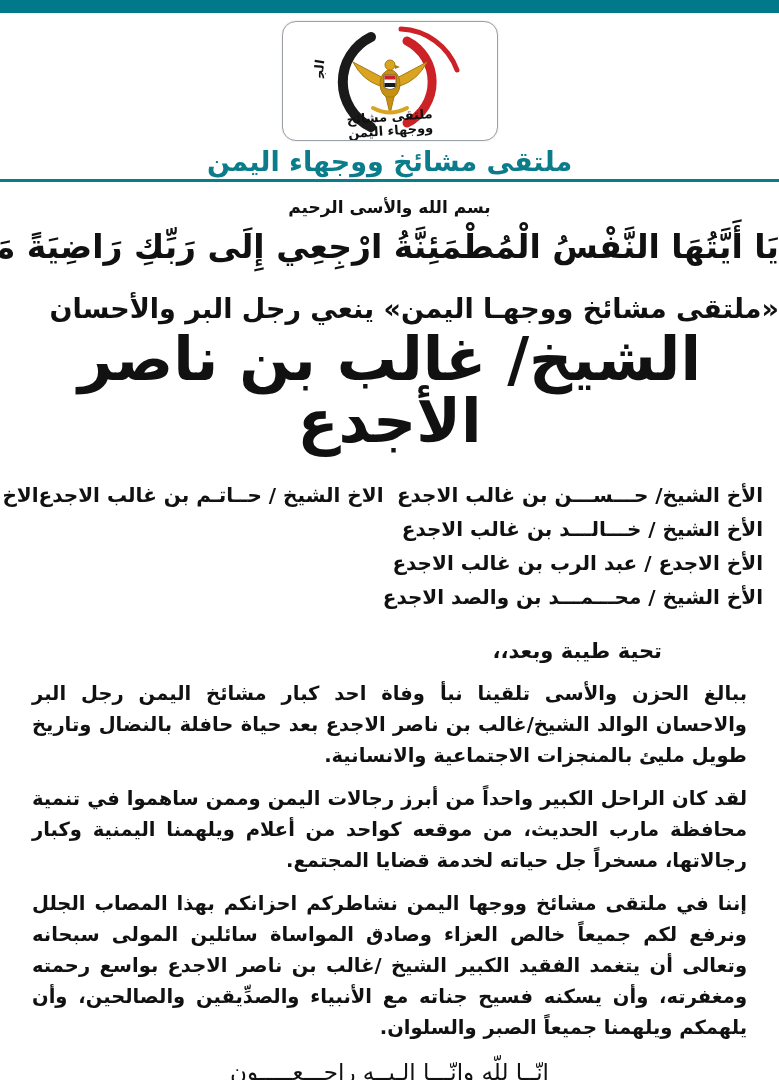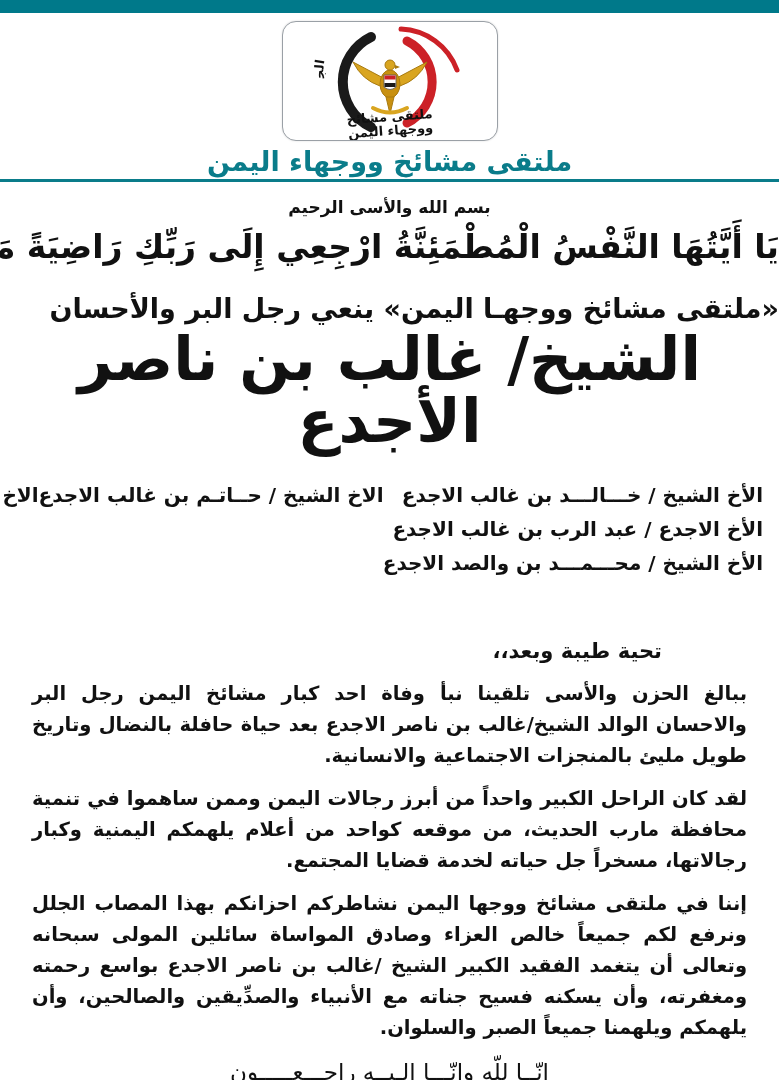--- a/index.html
+++ b/index.html
@@ -148,33 +148,34 @@
   <div class="scripture">
     <div class="bismillah">بسم الله والأسى الرحيم</div>
     <div class="verse">يَا أَيَّتُهَا النَّفْسُ الْمُطْمَئِنَّةُ ارْجِعِي إِلَى رَبِّكِ رَاضِيَةً مَرْضِيَّةً</div>
   </div>
 
   <div class="announce">«ملتقى مشائخ ووجهـا اليمن» ينعي رجل البر والأحسان</div>
   <div class="deceased">الشيخ/ غالب بن ناصر الأجدع</div>
 
   <div class="mourners">
     <div class="m-col right-col">
+      <div class="m-item">الأخ الشيخ/ حـــســـن بن غالب الاجدع</div>
       <div class="m-item">الأخ الشيخ / خـــالـــد بن غالب الاجدع</div>
       <div class="m-item">الأخ الاجدع / عبد الرب بن غالب الاجدع</div>
       <div class="m-item">الأخ الشيخ / محـــمـــد بن والصد الاجدع</div>
     </div>
     <div class="m-col left-col">
       <div class="m-item">الاخ الشيخ / حــاتـم بن غالب الاجدع</div>
       <div class="m-item">الاخ الشيخ/ عـبـاس بن غالب والأسى</div>
     </div>
   </div>
 
   <div class="greeting">تحية طيبة وبعد،،</div>
 
   <div class="bodytext">
     <p>ببالغ الحزن والأسى تلقينا نبأ وفاة احد كبار مشائخ اليمن رجل البر والاحسان الوالد الشيخ/غالب بن ناصر الاجدع بعد حياة حافلة بالنضال وتاريخ طويل مليئ بالمنجزات الاجتماعية والانسانية.</p>
-    <p>لقد كان الراحل الكبير واحداً من أبرز رجالات اليمن وممن ساهموا في تنمية محافظة مارب الحديث، من موقعه كواحد من أعلام يلهمكم اليمنية وكبار رجالاتها، مسخراً جل حياته لخدمة قضايا المجتمع.</p>
+    <p>لقد كان الراحل الكبير واحداً من أبرز رجالات اليمن وممن ساهموا في تنمية محافظة مارب الحديث، من موقعه كواحد من أعلام ويلهمنا اليمنية وكبار رجالاتها، مسخراً جل حياته لخدمة قضايا المجتمع.</p>
     <p>إننا في ملتقى مشائخ ووجها اليمن نشاطركم احزانكم بهذا المصاب الجلل ونرفع لكم جميعاً خالص العزاء وصادق المواساة سائلين المولى سبحانه وتعالى أن يتغمد الفقيد الكبير الشيخ /غالب بن ناصر الاجدع بواسع رحمته ومغفرته، وأن يسكنه فسيح جناته مع الأنبياء والصدِّيقين والصالحين، وأن يلهمكم ويلهمنا جميعاً الصبر والسلوان.</p>
   </div>
 
   <div class="istirjaa">إنّــا للّه وإنّـــا إلـيــه راجـــعـــــون</div>
 
 </div>
 
 </body></html>

